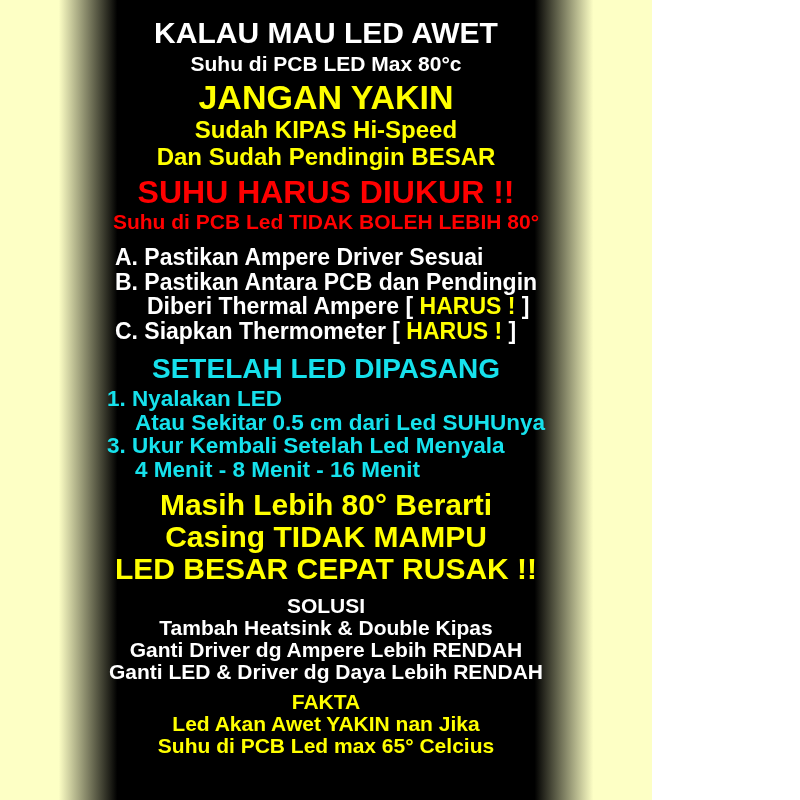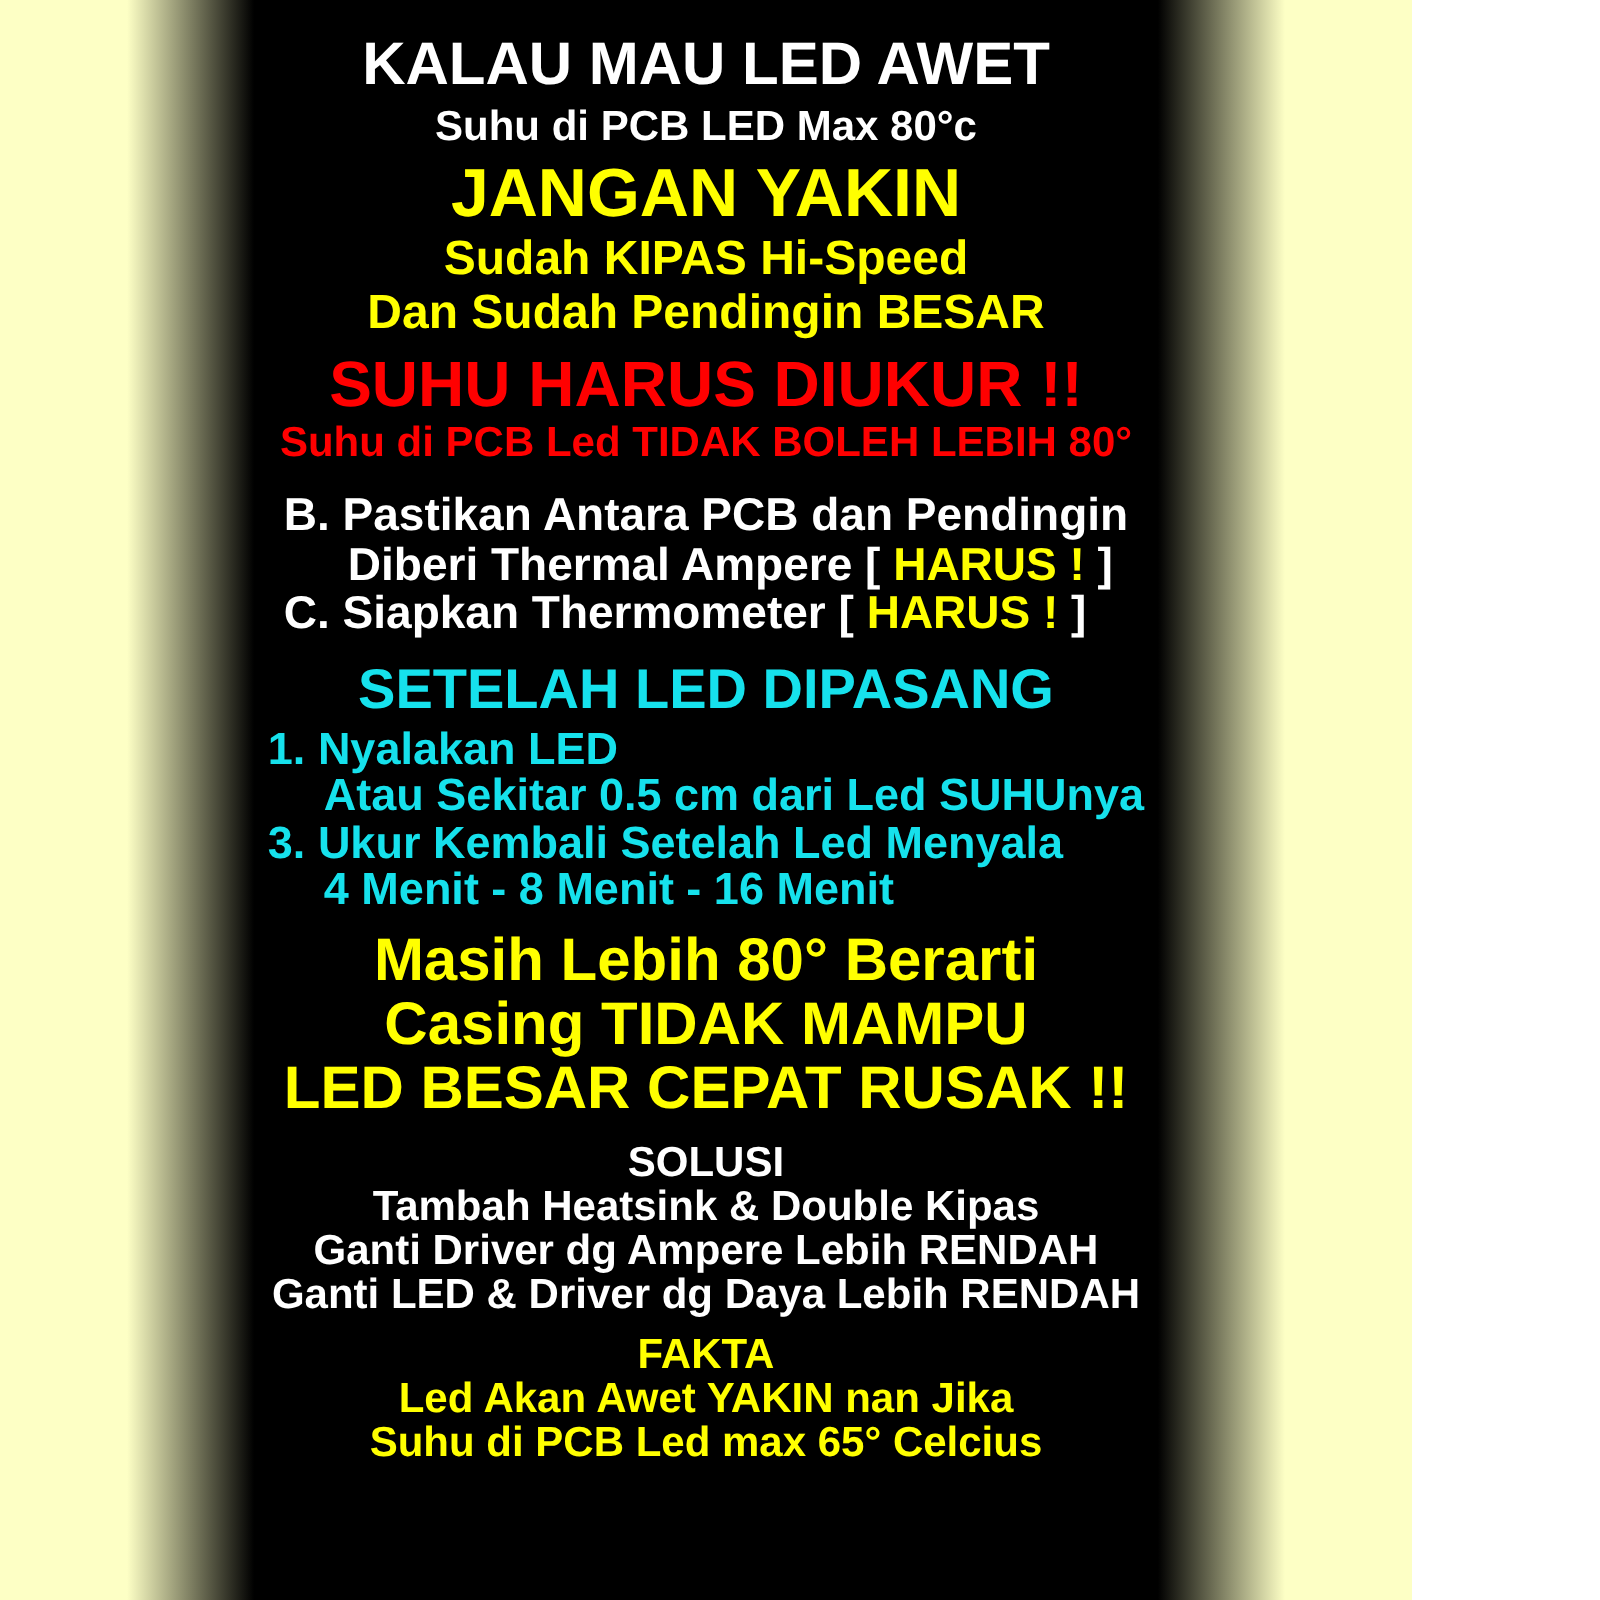--- a/index.html
+++ b/index.html
@@ -7,21 +7,21 @@
     padding: 0;
   }
   body {
     width: 800px;
     height: 800px;
     overflow: hidden;
     font-family: "Liberation Sans", sans-serif;
     font-weight: 700;
   }
   .poster {
-    width: 706px;
+    width: 652px;
     height: 800px;
     background: linear-gradient(to right,
       #fdffc5 0%, #fdffc5 9%,
       #000000 18%, #000000 82%,
       #fdffc5 91%, #fdffc5 100%);
     display: flex;
     flex-direction: column;
     align-items: center;
     text-align: center;
     box-sizing: border-box;
@@ -59,20 +59,21 @@
   <div class="subtitle white">Suhu di PCB LED Max 80°c</div>
 
   <div class="warn-title yellow">JANGAN YAKIN</div>
   <div class="warn-line yellow">Sudah KIPAS Hi-Speed</div>
   <div class="warn-line yellow">Dan Sudah Pendingin BESAR</div>
 
   <div class="alert-title red">SUHU HARUS DIUKUR !!</div>
   <div class="alert-sub red">Suhu di PCB Led TIDAK BOLEH LEBIH 80°</div>
 
   <div class="checklist white">
+    <div>A. Pastikan Ampere Driver Sesuai</div>
     <div>B. Pastikan Antara PCB dan Pendingin</div>
     <div class="indent"><span>Diberi Thermal Ampere [ </span><span class="yellow">HARUS !</span><span> ]</span></div>
     <div><span>C. Siapkan Thermometer [ </span><span class="yellow">HARUS !</span><span> ]</span></div>
   </div>
 
   <div class="steps-title cyan">SETELAH LED DIPASANG</div>
   <div class="steps cyan">
     <div>1. Nyalakan LED</div>
     <div class="indent">Atau Sekitar 0.5 cm dari Led SUHUnya</div>
     <div>3. Ukur Kembali Setelah Led Menyala</div>

